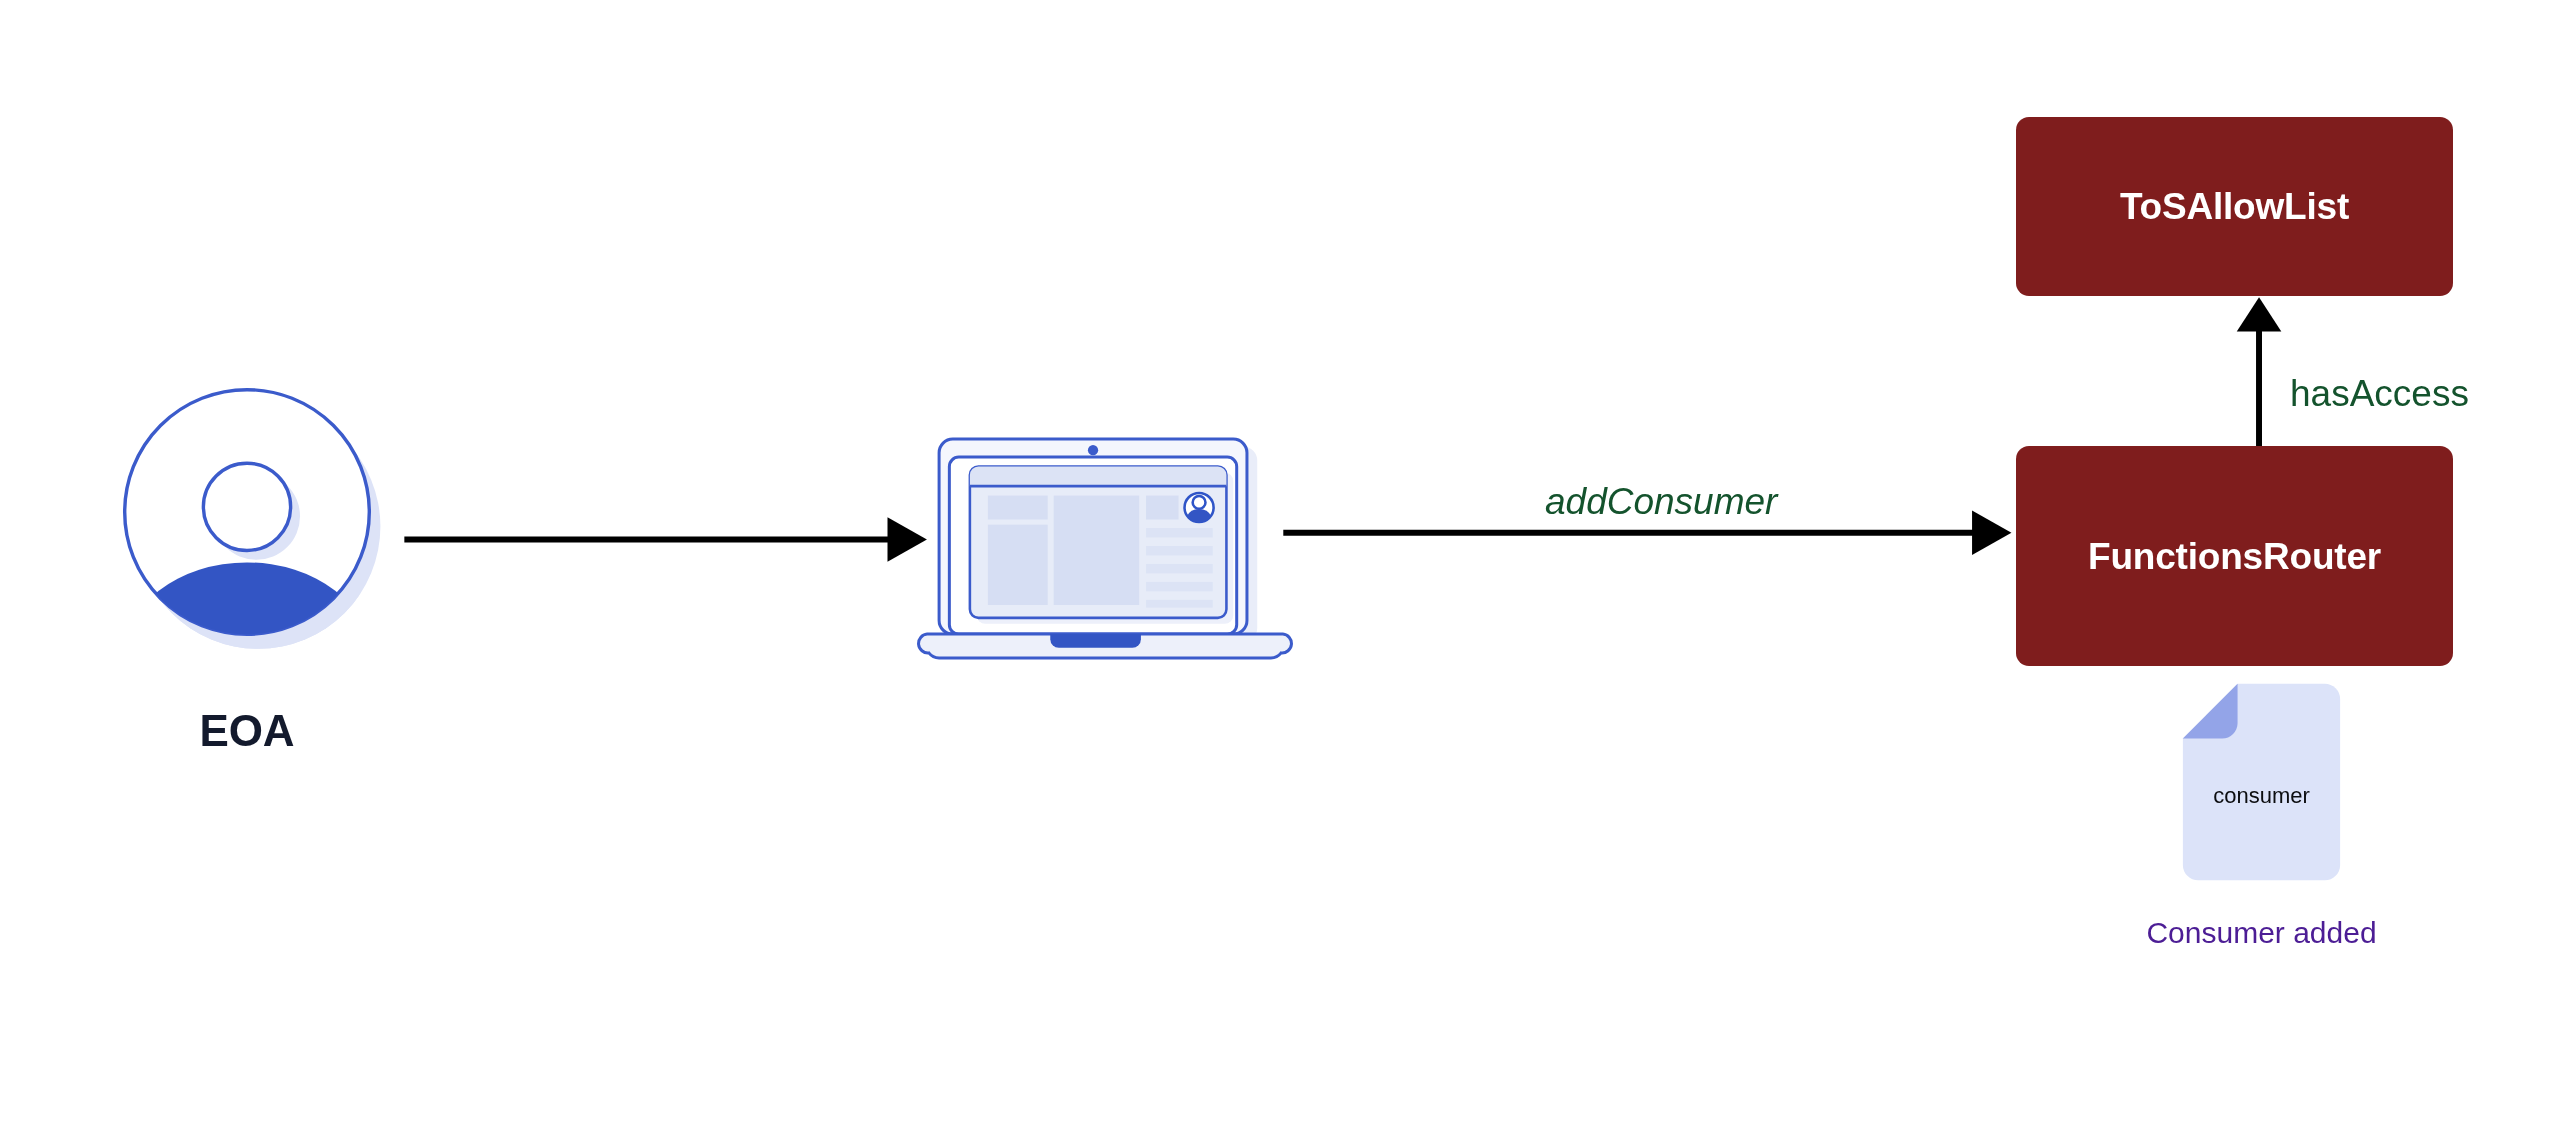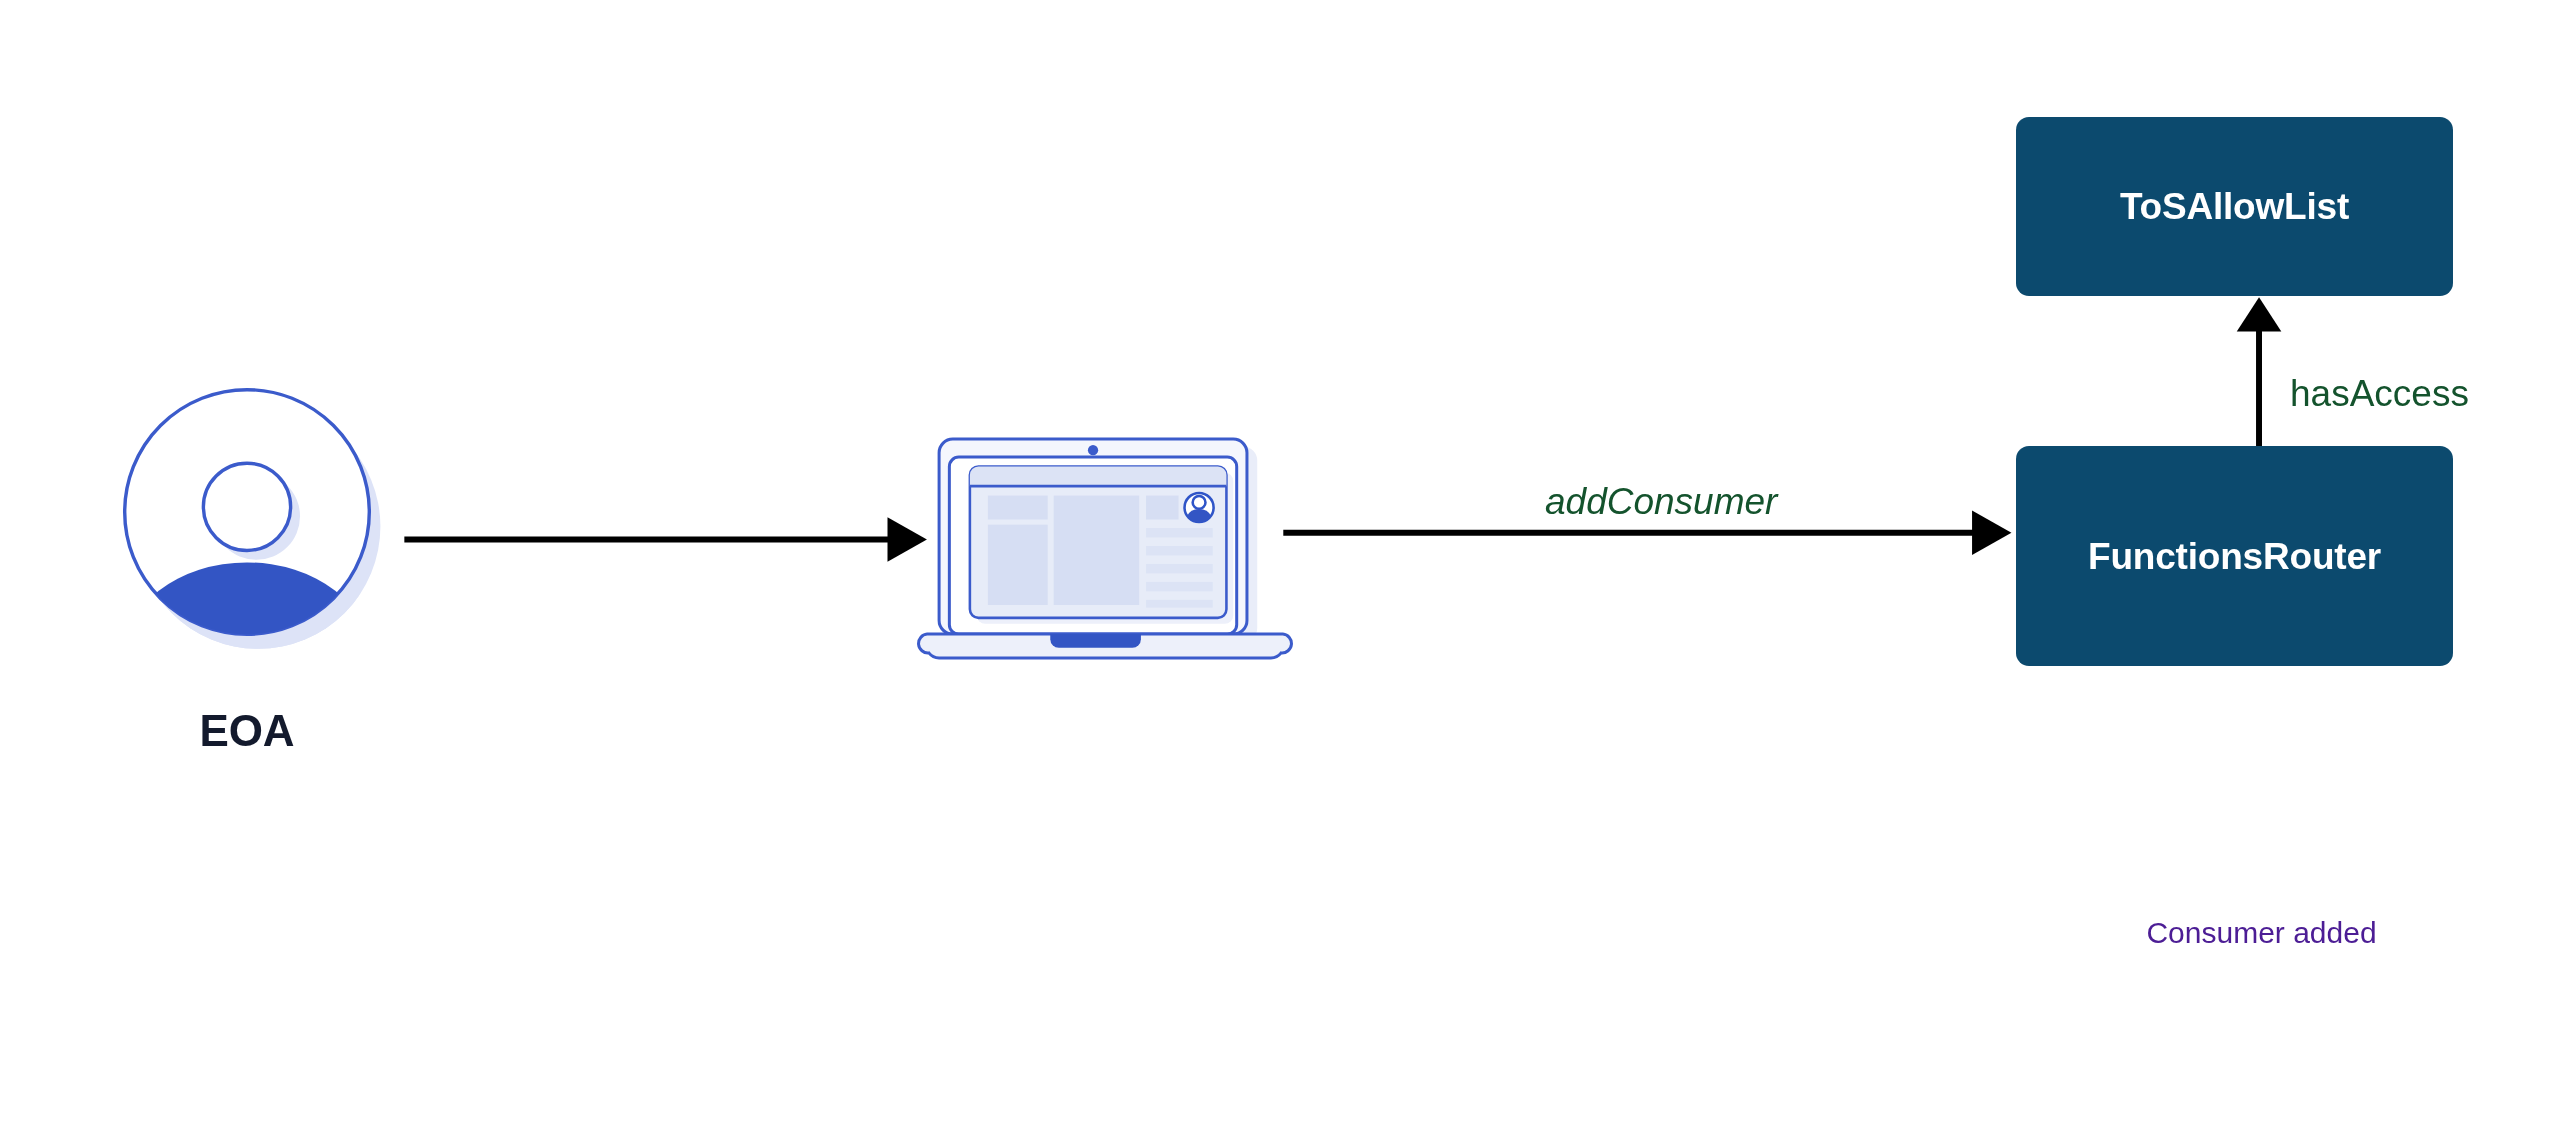--- a/index.html
+++ b/index.html
@@ -20,21 +20,21 @@
     overflow: hidden;
   }
   .abs { position: absolute; }
 
   
   .node-box {
     display: flex;
     align-items: center;
     justify-content: center;
     border-radius: 13px;
-    background: #0c4a6e;
+    background: #7f1d1d;
     box-sizing: border-box;
   }
   .node-box-label {
     color: #ffffff;
     font-size: 37px;
     font-weight: 700;
     letter-spacing: -0.2px;
     line-height: 1;
     white-space: nowrap;
   }
@@ -182,17 +182,26 @@
   </div>
 
   <div class="abs node-box" style="left:2016px; top:446px; width:437px; height:220px;">
     <span class="node-box-label">FunctionsRouter</span>
   </div>
 
   <div class="abs edge-label" style="left:2290px; top:375px;">hasAccess</div>
 
   <div class="abs edge-label" style="left:1545px; top:483px;font-style:italic;">addConsumer</div>
 
+  <div class="abs" style="left:2181px; top:682px; width:161px; height:200px;">
+    <svg class="icon" width="161" height="200" viewBox="0 0 188 234" aria-hidden="true">
+
+      <path d="M66,2 H168 a18,18 0 0 1 18,18 V214 a18,18 0 0 1 -18,18 H20 a18,18 0 0 1 -18,-18 V66 z" fill="#DCE3F9"></path>
+
+      <path d="M66,2 V48 a18,18 0 0 1 -18,18 H2 z" fill="#93A4E8"></path>
+    </svg>
+    <div class="abs" style="left:0; top:103px; width:161px; text-align:center; color:#0C0D10; font-size:22px; font-weight:400; line-height:1; white-space:nowrap;">consumer</div>
+  </div>
 
   <div class="abs plain-caption" style="left:2090px; top:918px; width:343px;">Consumer added</div>
 
 </div>
 
 
 </body></html>

